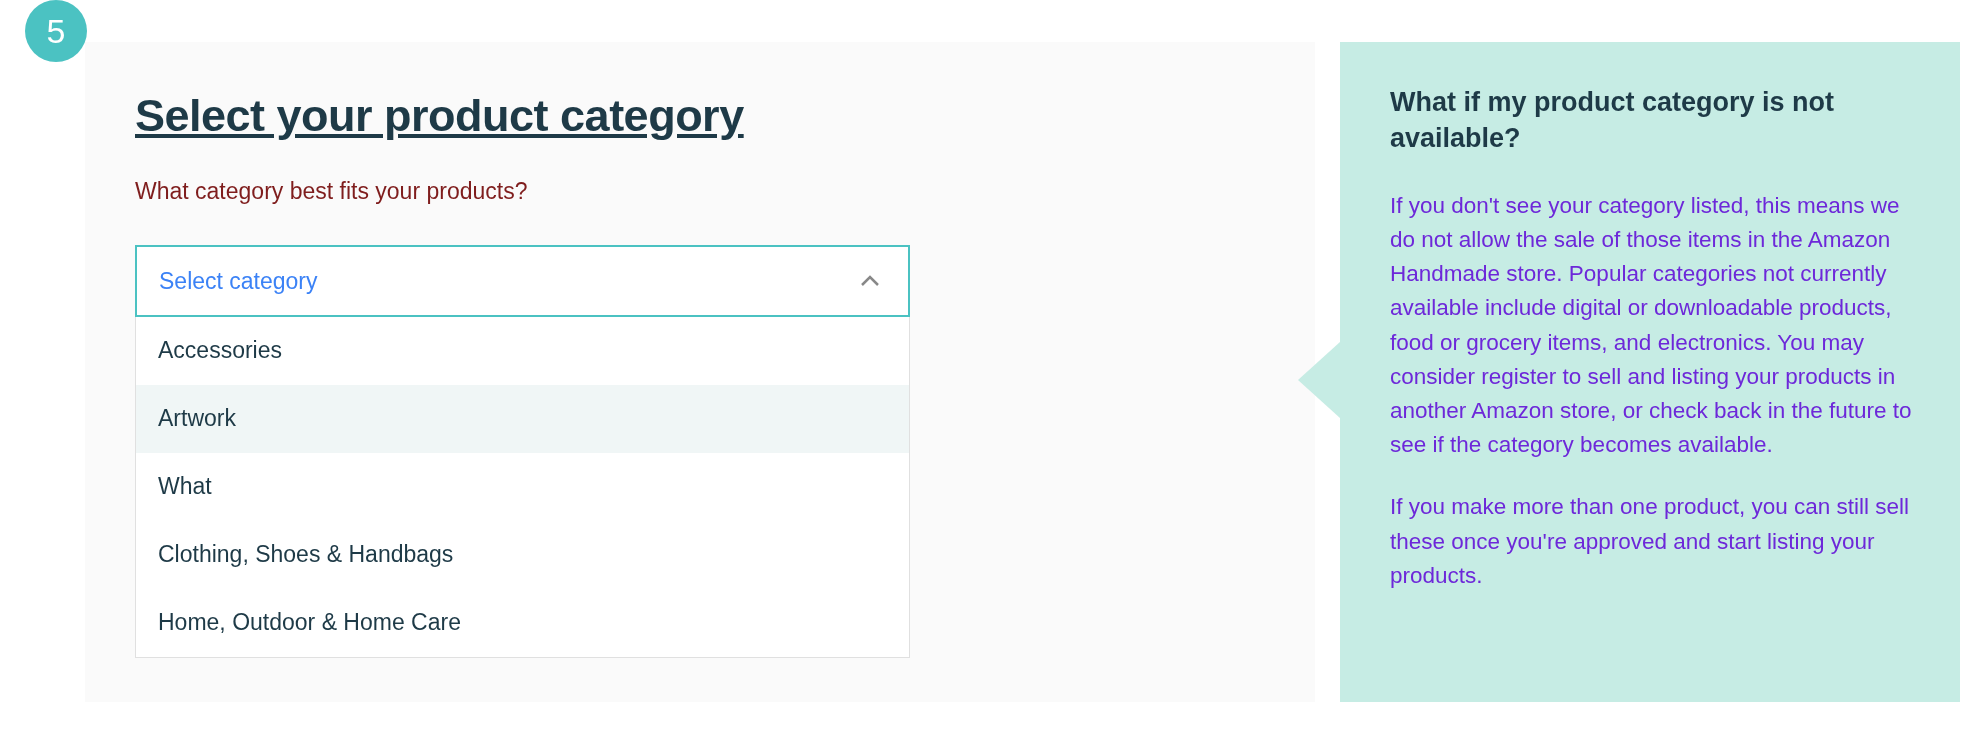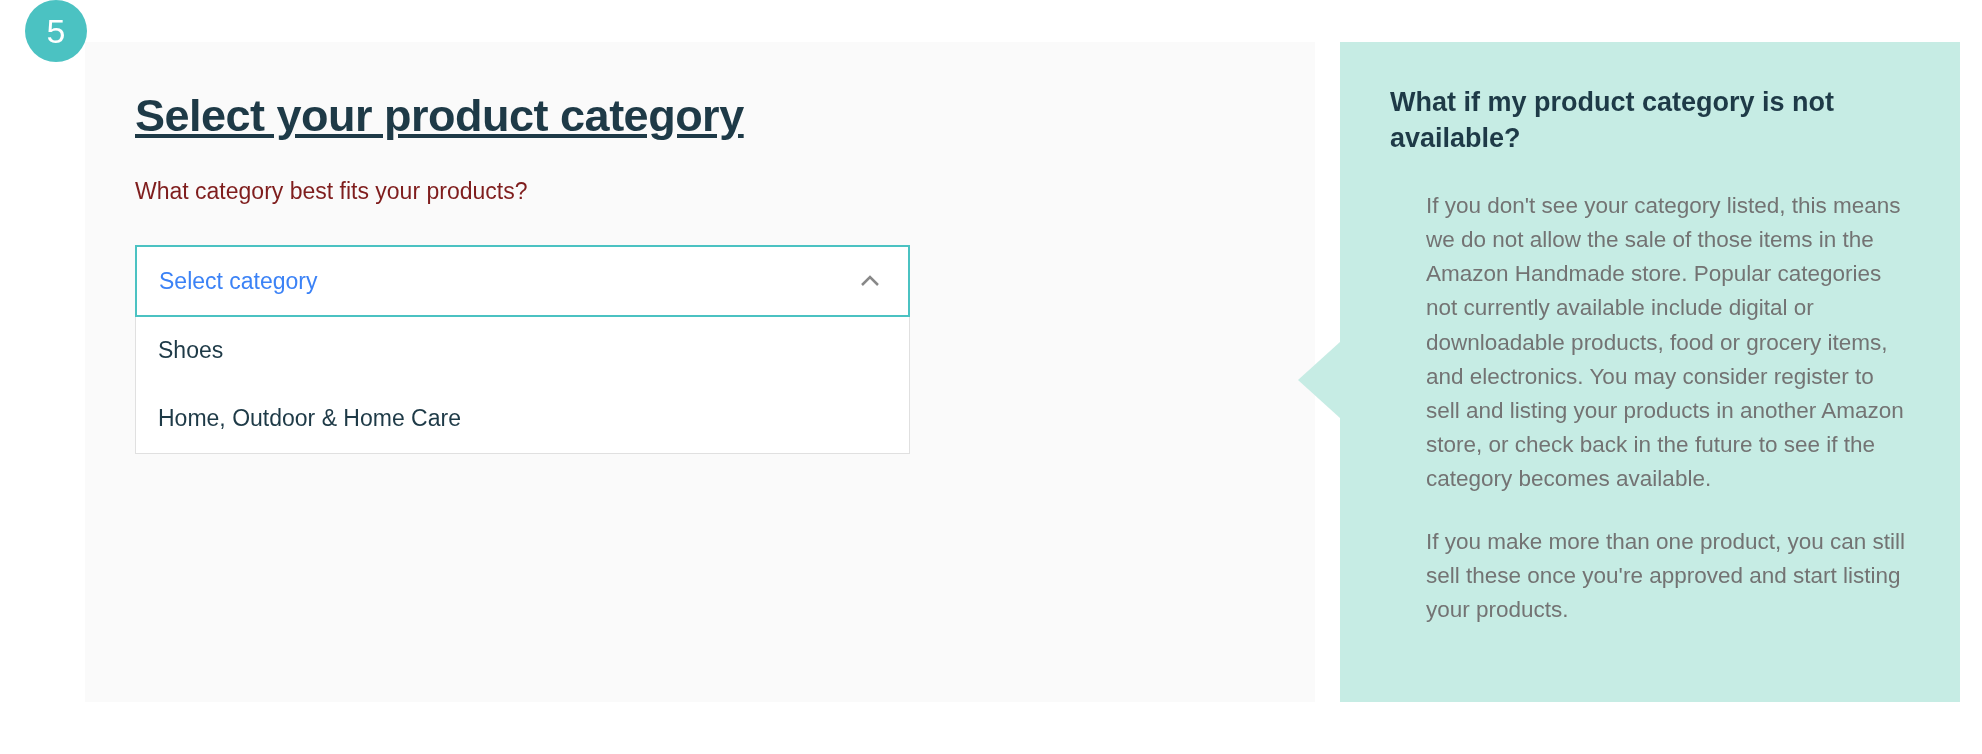--- a/index.html
+++ b/index.html
@@ -121,23 +121,22 @@
     }
     .callout-title {
       font-size: 27px;
       font-weight: 700;
       color: #1e3a47;
       line-height: 1.35;
       margin-bottom: 32px;
     }
     .callout-body {
       font-size: 22.5px;
-      color: #737373;
+      color: #6d28d9;
       line-height: 1.52;
-      margin-left: 36px;
     }
     .callout-body p {
       margin-bottom: 28px;
     }
   </style>
 </head>
 <body>
 
 <div class="step-badge">
   <span>5</span>
@@ -150,21 +149,24 @@
   <div class="select-container">
     <div class="select-header">
       <span class="select-header-text">Select category</span>
       <span class="chevron-icon">
         <svg viewBox="0 0 20 12">
             <polyline points="2,10 10,2 18,10"></polyline>
           </svg>
       </span>
     </div>
     <div class="select-options">
-      <div class="select-option">Shoes</div>
+      <div class="select-option">Accessories</div>
+      <div class="select-option hovered">Artwork</div>
+      <div class="select-option">What</div>
+      <div class="select-option">Clothing, Shoes &amp; Handbags</div>
       <div class="select-option">Home, Outdoor &amp; Home Care</div>
     </div>
   </div>
 </div>
 
 <div class="callout-arrow"></div>
 
 <div class="callout-panel">
   <h2 class="callout-title">What if my product category is not available?</h2>
   <div class="callout-body">

